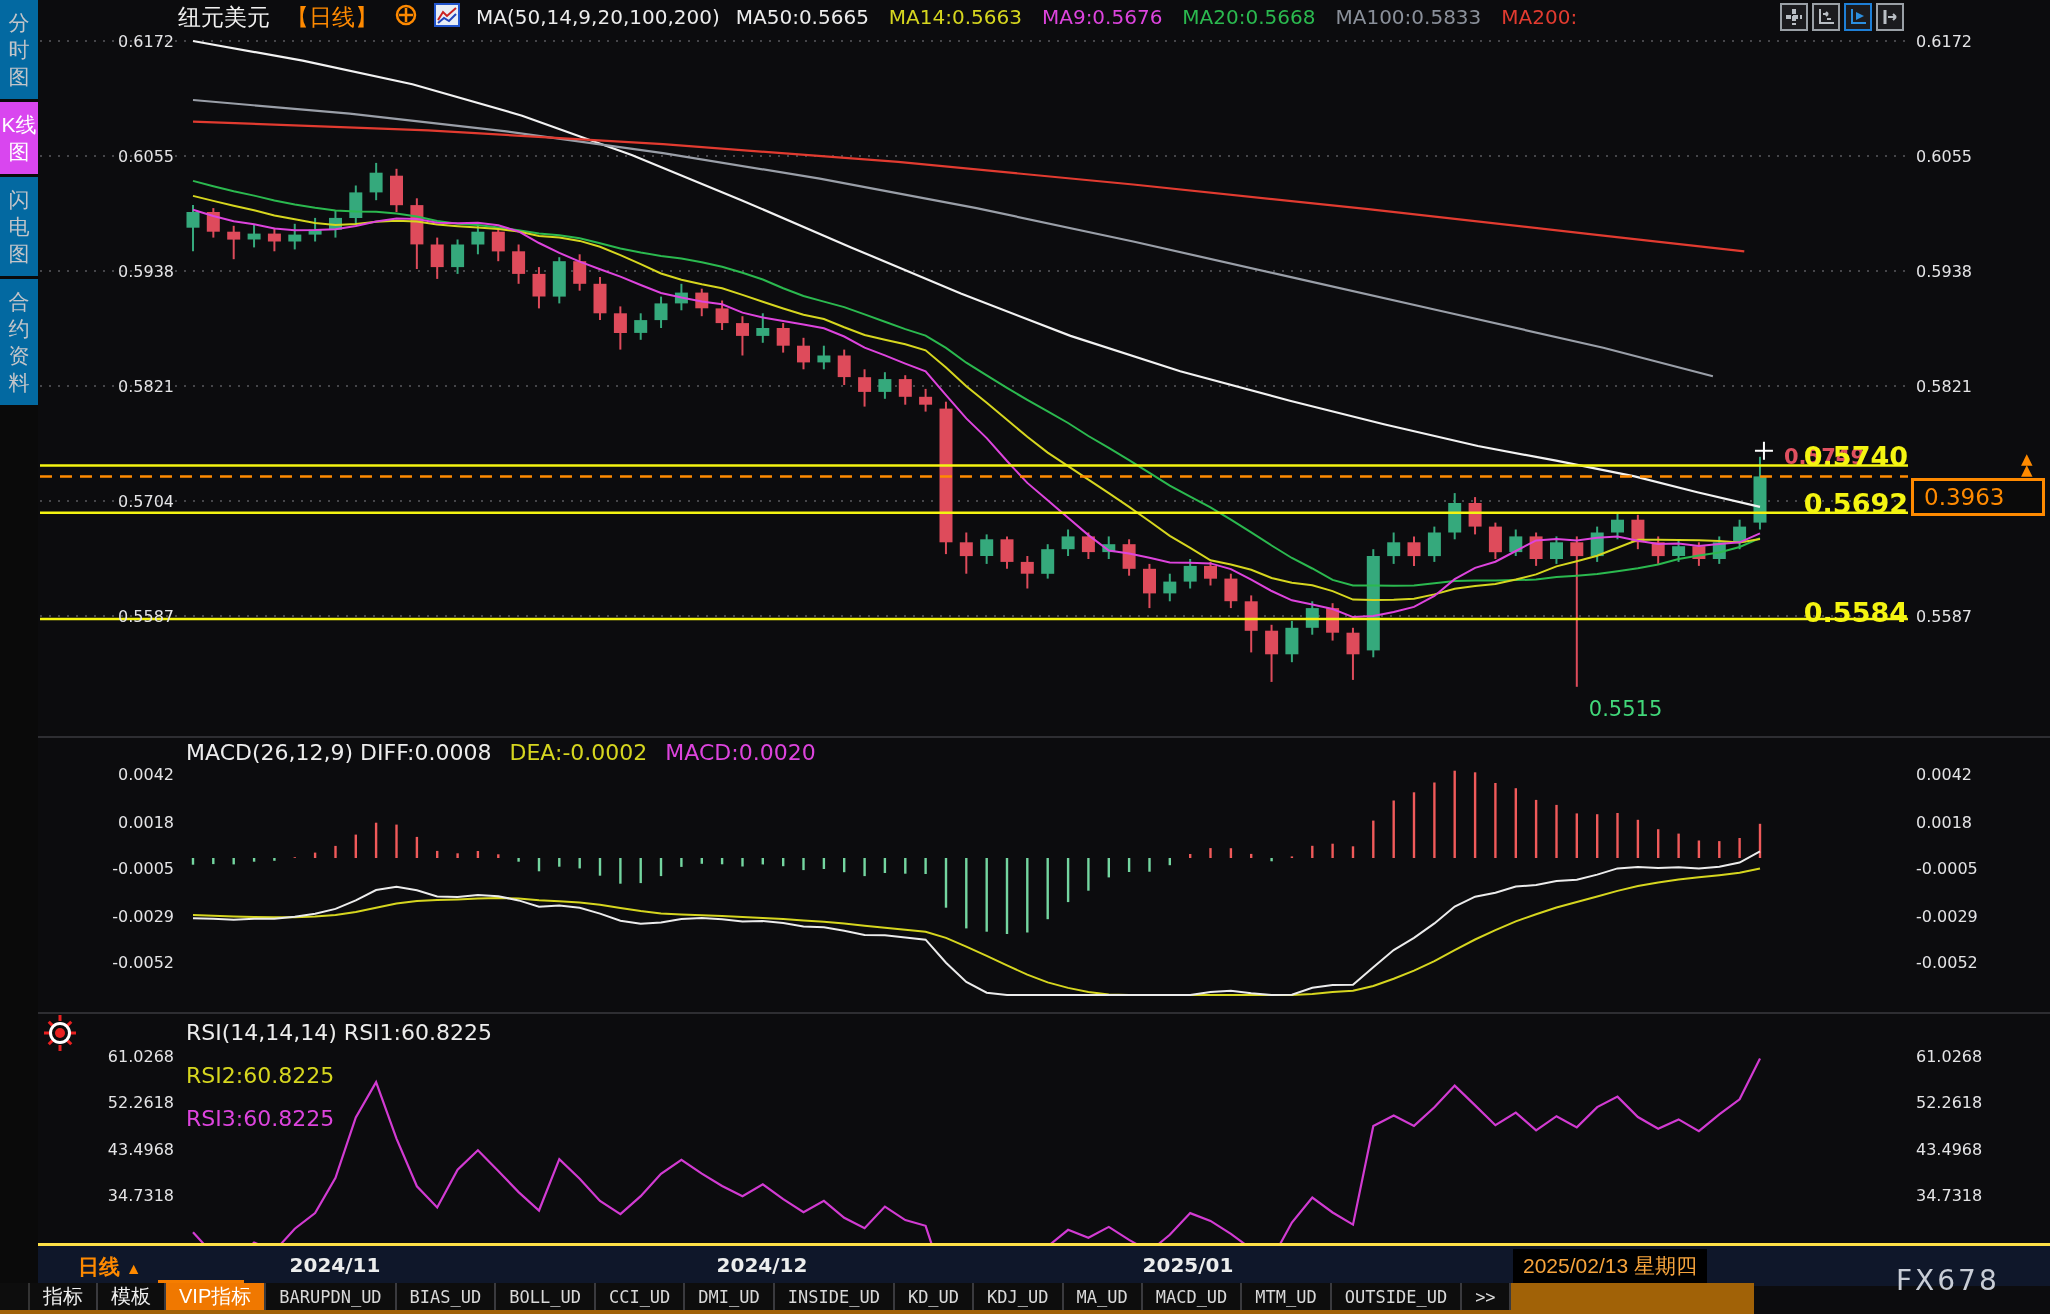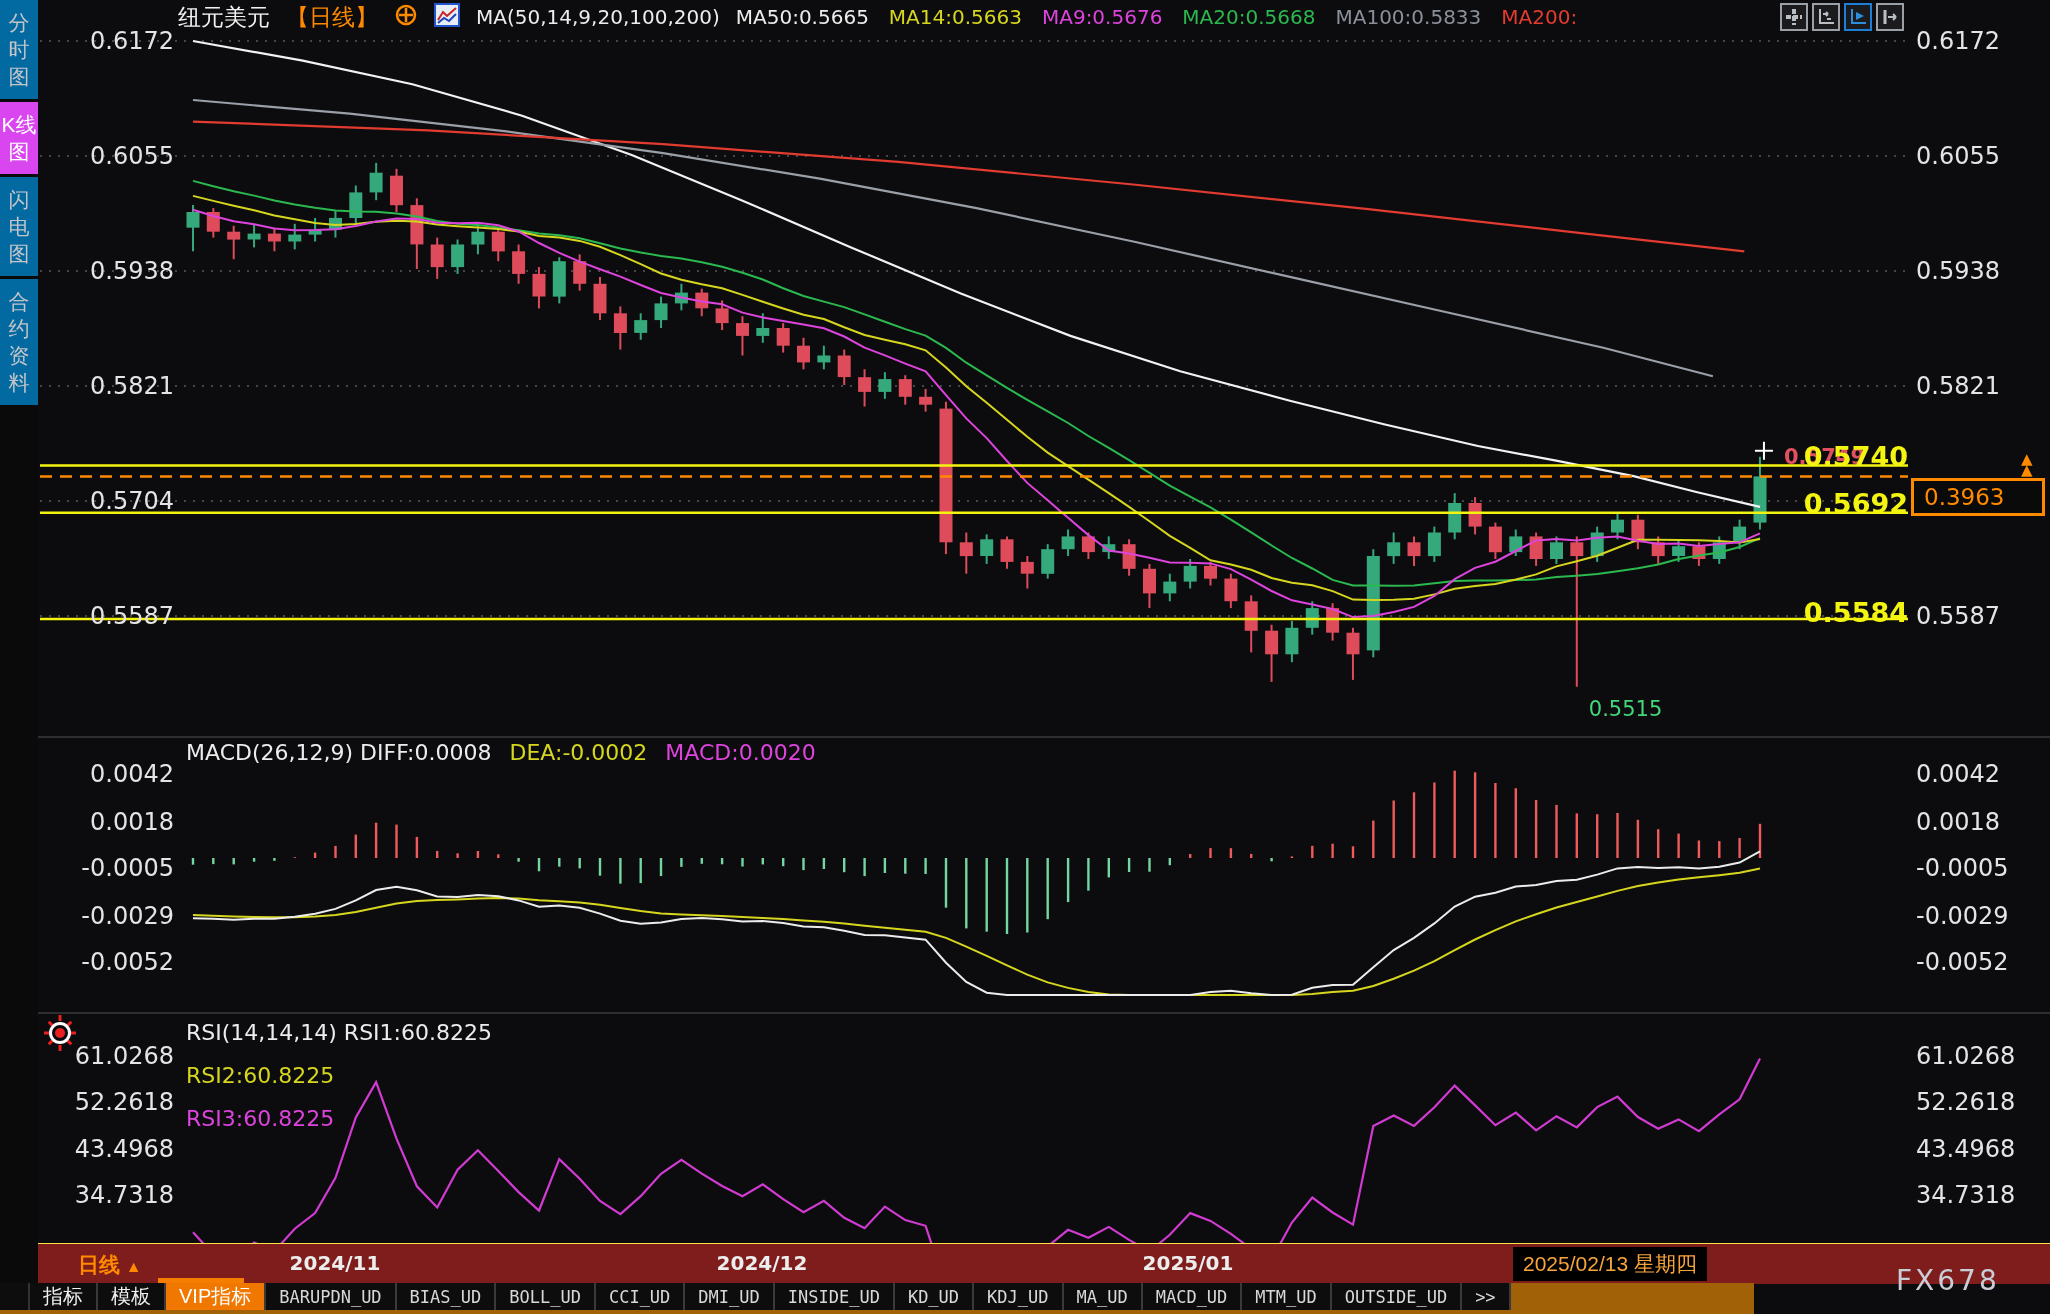--- a/index.html
+++ b/index.html
@@ -15,32 +15,32 @@
   
   #hdr{position:absolute;left:178px;top:2px;height:30px;display:flex;align-items:center;gap:16px;z-index:6;white-space:nowrap;}
   #hdr .sym{color:#f0f0f0;font-size:23px;}
   #hdr .ptag{color:#ff8a00;font-size:23px;}
   .ma-lbl{font-size:20px;}
   #toolbar{position:absolute;left:1780px;top:3px;display:flex;gap:4px;z-index:6;}
   .tb-btn{width:28px;height:28px;border:2px solid #9aa0a6;background:#1b1b1e;box-sizing:border-box;
     display:flex;align-items:center;justify-content:center;cursor:pointer;}
   .tb-btn.active{border-color:#1e7fd6;}
   
-  .axis-lbl{position:absolute;font-size:24px;color:#e4e4e6;transform:translateY(-50%);z-index:4;white-space:nowrap;}
+  .axis-lbl{position:absolute;font-size:16px;color:#e4e4e6;transform:translateY(-50%);z-index:4;white-space:nowrap;}
   .axis-left{left:38px;width:136px;text-align:right;}
   .axis-right{left:1916px;text-align:left;}
   .pane-hdr{position:absolute;z-index:4;font-size:22px;white-space:nowrap;display:flex;gap:18px;}
   .ylbl{position:absolute;z-index:4;font-size:27px;font-weight:600;color:#f4f411;width:122px;text-align:right;transform:translateY(-50%);}
   #hi-lbl{position:absolute;z-index:3;font-size:21px;font-weight:600;color:#e05060;transform:translateY(-50%);}
   #low-lbl{position:absolute;z-index:4;font-size:21px;color:#42d87a;}
   #px-box{position:absolute;left:1911px;top:478px;width:134px;height:38px;border:3px solid #ff8a00;background:#0a0a0a;
     box-sizing:border-box;color:#ff8a00;font-size:23px;line-height:32px;padding-left:10px;z-index:5;}
   #px-arrow{position:absolute;left:2021px;top:454px;color:#ff8a00;font-size:15px;line-height:11px;z-index:6;text-align:center;}
   
-  #date-row{position:absolute;left:38px;top:1243px;width:2012px;height:40px;background:#7f1d1d;border-top:1px solid #fde047;z-index:5;}
+  #date-row{position:absolute;left:38px;top:1243px;width:2012px;height:40px;background:#0f172a;border-top:3px solid #fde047;z-index:5;}
   #period-lbl{position:absolute;left:40px;top:7px;color:#ff8a00;font-size:21px;font-weight:700;
     font-family:"Liberation Sans","DejaVu Sans",sans-serif;}
   .date-tick{position:absolute;top:7px;color:#eceded;font-size:20px;font-weight:600;transform:translateX(-50%);}
   #date-box{position:absolute;left:1475px;top:3px;background:#000;color:#f7a43c;font-size:21px;padding:3px 10px;
     font-family:"Liberation Sans","DejaVu Sans",sans-serif;}
   #hthumb{position:absolute;left:120px;top:34px;width:86px;height:6px;background:#f57d00;cursor:pointer;}
   #watermark{position:absolute;left:1896px;top:1264px;color:#c8cdd6;font-size:28px;letter-spacing:3px;z-index:6;}
   
   #tab-bar{position:absolute;left:0;top:1283px;width:1754px;height:31px;background:#a16207;display:flex;z-index:6;}
   #tab-stub{width:28px;height:27px;background:#0d0d0d;border-right:2px solid #333;}

